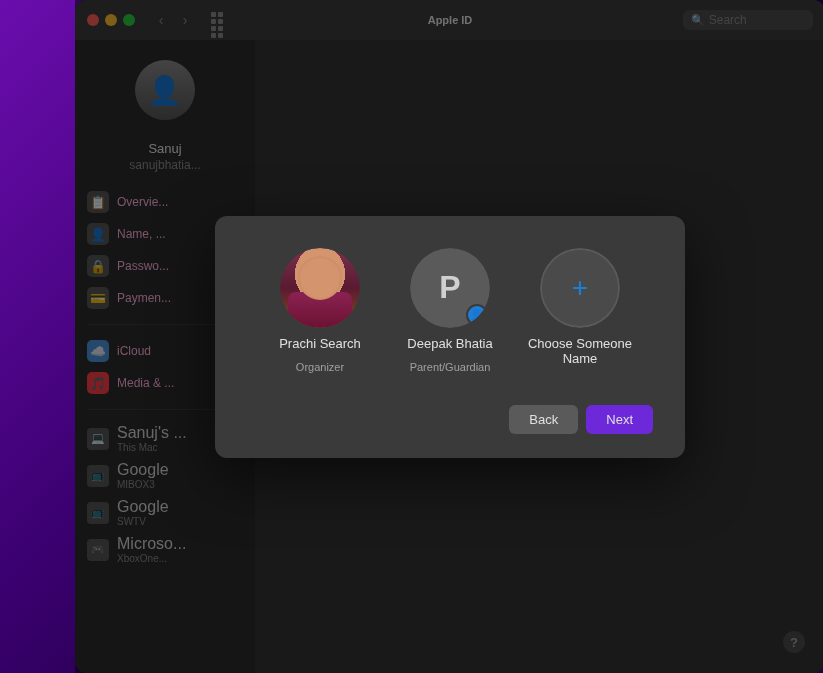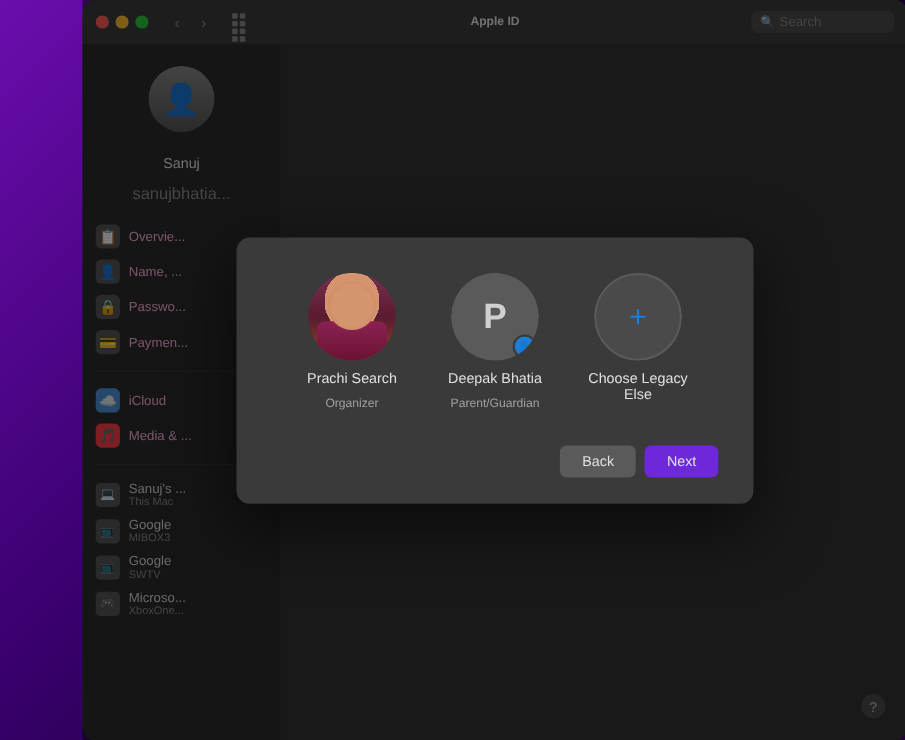--- a/index.html
+++ b/index.html
@@ -166,22 +166,22 @@
 
     .user-name {
       color: #e0e0e0;
       font-size: 13px;
       font-weight: 500;
       margin-top: 21px;
     }
 
     .user-email {
       color: #888;
-      font-size: 15px;
-      margin-top: 12px;
+      font-size: 12px;
+      margin-top: 2px;
     }
 
     .sidebar-section {
       padding: 4px 0;
     }
 
     .sidebar-item {
       display: flex;
       align-items: center;
       padding: 5px 12px;
@@ -239,21 +239,21 @@
       flex-shrink: 0;
     }
 
     .device-info {
       display: flex;
       flex-direction: column;
     }
 
     .device-name {
       color: #d0d0d0;
-      font-size: 12px;
+      font-size: 16px;
     }
 
     .device-type {
       color: #888;
       font-size: 10px;
     }
 
     
     .main-content {
       position: absolute;
@@ -625,21 +625,21 @@
         <div class="contact-name">Deepak Bhatia</div>
         <div class="contact-role">Parent/Guardian</div>
       </div>
 
       <div class="contact-option">
         <div class="contact-avatar">
           <div class="avatar-choose">
             <span>+</span>
           </div>
         </div>
-        <div class="contact-name">Choose Legacy Else</div>
+        <div class="contact-name">Choose Someone Name</div>
       </div>
 
     </div>
 
     <div class="modal-footer">
       <button class="btn btn-back">Back</button>
       <button class="btn btn-next">Next</button>
     </div>
 
   </div>

